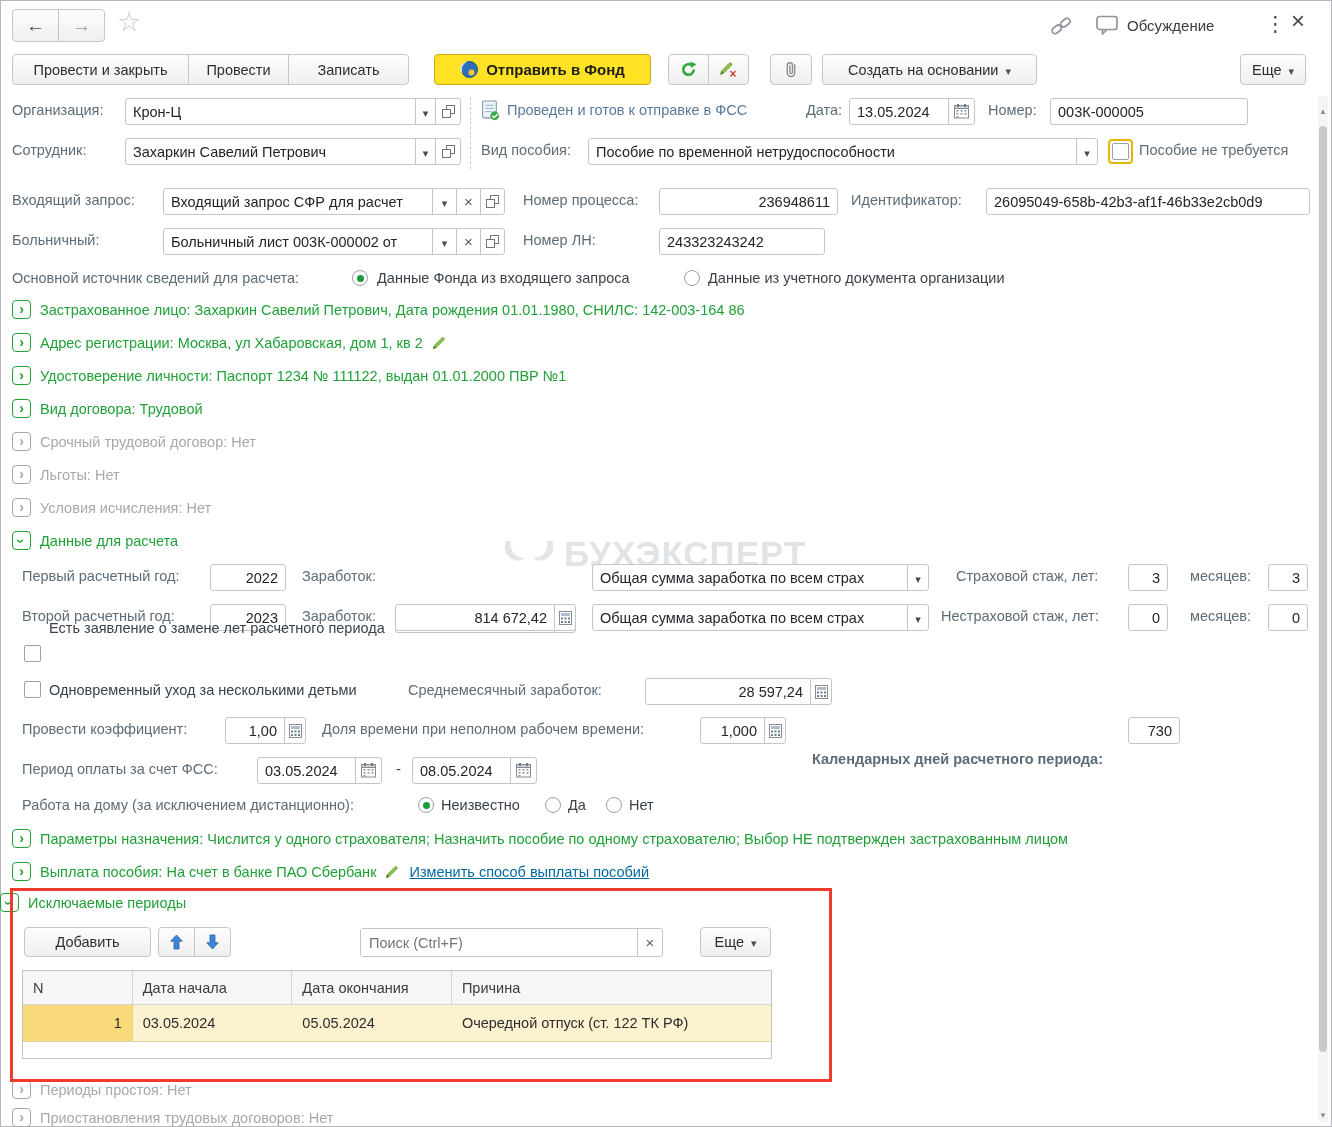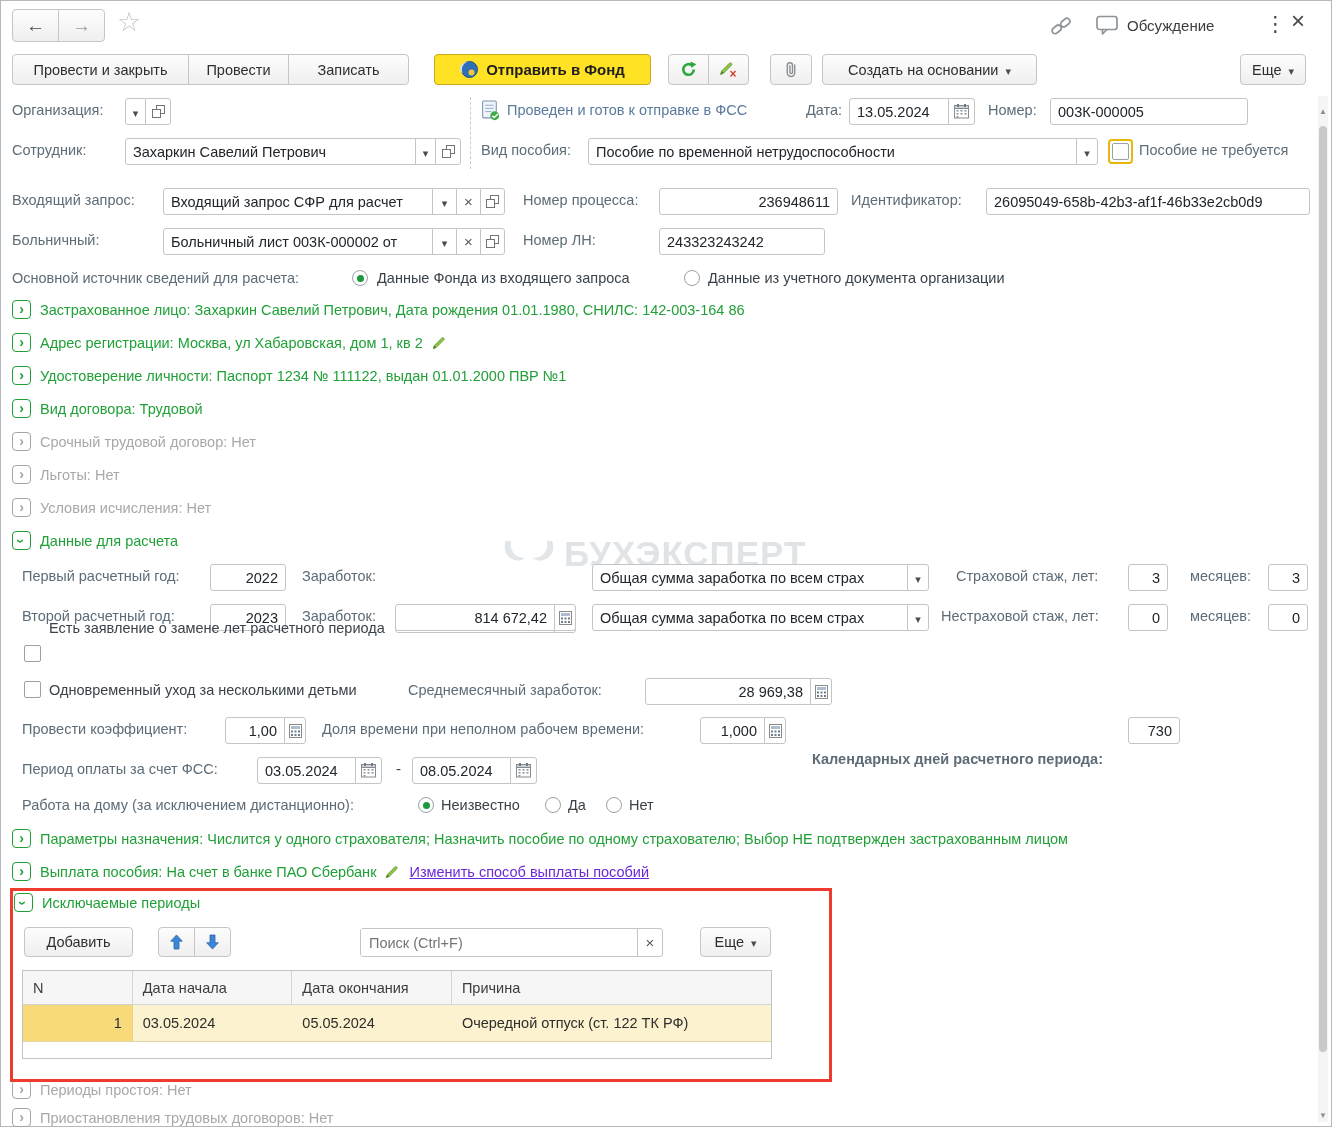--- a/index.html
+++ b/index.html
@@ -51,21 +51,21 @@
   
   .sec{position:absolute;display:flex;align-items:center;gap:9px;font-size:14.5px;white-space:nowrap;}
   .exp{width:19px;height:19px;border:1.4px solid #21a038;border-radius:4px;display:flex;align-items:center;
        justify-content:center;box-sizing:border-box;flex:none;background:#fff;}
   .exp i{font-style:normal;font-weight:bold;font-size:14px;line-height:1;color:#21a038;transform:translateY(-1px);}
   .exp.open i{transform:rotate(90deg);}
   .exp.gray{border-color:#a6a6a6;}
   .exp.gray i{color:#a6a6a6;}
   .gtxt{color:#21a038;}
   .graytxt{color:#a8a8a8;}
-  .link{color:#6d28d9;text-decoration:underline;}
+  .link{color:#0369a1;text-decoration:underline;}
 
   
   .cb{width:17px;height:17px;border:1px solid #9aa2a8;border-radius:2px;background:#fff;box-sizing:border-box;position:absolute;}
   .cbring{position:absolute;width:25px;height:25px;border:2px solid #e7b70a;border-radius:4px;box-sizing:border-box;
           display:flex;align-items:center;justify-content:center;}
   .cbring .cbi{width:17px;height:17px;border:1px solid #9aa2a8;border-radius:2px;background:#fff;box-sizing:border-box;}
   .rad{width:16px;height:16px;border:1px solid #99a1a7;border-radius:50%;background:#fff;box-sizing:border-box;position:absolute;}
   .rad.on::after{content:"";position:absolute;left:3.5px;top:3.5px;width:7px;height:7px;border-radius:50%;background:#1b9a3c;}
 
   .dashsep{position:absolute;border-left:1px dashed #c9cdd1;width:0;}
@@ -173,20 +173,21 @@
   </div>
   <div class="btn abs" style="left:1240px;top:54px;width:66px;">
     <span>Еще</span>
       <span class="ic-dd"></span>
   </div>
 
   <div class="dashsep" style="left:470px;top:97px;height:72px;"></div>
 
   <div class="lbl" style="left:12px;top:102px;">Организация:</div>
   <div class="grp" style="left:125px;top:98px;">
+    <div class="cell" style="width:291px;">Крон-Ц</div>
     <div class="cell seg" style="width:21px;">
         <span class="ic-dd"></span>
       </div>
     <div class="cell seg" style="width:26px;">
         <span class="ic-open"></span>
       </div>
   </div>
   <div class="abs" style="left:481px;top:100px;">
     <svg width="19" height="21" viewBox="0 0 18 20">
         <rect x="1.5" y="1" width="13" height="16" rx="1" fill="#eef4fb" stroke="#7d93ad"></rect>
@@ -399,21 +400,21 @@
   <div class="lbl" style="left:1190px;top:608px;">месяцев:</div>
   <div class="fld num" style="left:1268px;top:604px;width:40px;">0</div>
 
   <span class="cb" style="left:24px;top:645px;"></span>
   <div class="lbl dark" style="left:49px;top:620px;">Есть заявление о замене лет расчетного периода</div>
 
   <span class="cb" style="left:24px;top:681px;"></span>
   <div class="lbl dark" style="left:49px;top:682px;">Одновременный уход за несколькими детьми</div>
   <div class="lbl" style="left:408px;top:682px;">Среднемесячный заработок:</div>
   <div class="grp" style="left:645px;top:678px;">
-    <div class="cell num" style="width:166px;justify-content:flex-end;">28 969,38</div>
+    <div class="cell num" style="width:166px;justify-content:flex-end;">28 597,24</div>
     <div class="cell seg" style="width:22px;">
       <svg width="13" height="14" viewBox="0 0 13 14">
           <rect x=".5" y=".5" width="12" height="13" fill="#fff" stroke="#8a8a8a"></rect>
           <rect x="2" y="2" width="9" height="3" fill="#aebdd0"></rect>
           <g fill="#6d7c8a">
             <rect x="2" y="6.5" width="2" height="2"></rect>
             <rect x="5.5" y="6.5" width="2" height="2"></rect>
             <rect x="9" y="6.5" width="2" height="2"></rect>
             <rect x="2" y="10" width="2" height="2"></rect>
             <rect x="5.5" y="10" width="2" height="2"></rect>
@@ -524,28 +525,28 @@
         <i>›</i>
       </span>
     <span class="gtxt">Выплата пособия: На счет в банке ПАО Сбербанк</span>
     <svg width="15" height="15" viewBox="0 0 15 15">
         <path d="M1.2 13.8 L2.2 10.6 L9.8 3 Q10.8 2 11.8 3 Q12.8 4 11.8 5 L4.2 12.6 Z" fill="#8bc34a" stroke="#679a33" stroke-width=".7"></path>
         <path d="M1.2 13.8 L2.2 10.6 L4.2 12.6 Z" fill="#4e7d2a"></path>
       </svg>
     <span class="link">Изменить способ выплаты пособий</span>
   </div>
 
-  <div class="sec" style="left:14px;top:893px;">
+  <div class="sec" style="left:0;top:893px;">
     <span class="exp open">
         <i>›</i>
       </span>
     <span class="gtxt">Исключаемые периоды</span>
   </div>
 
-  <div class="btn abs" style="left:24px;top:927px;width:109px;height:30px;">
+  <div class="btn abs" style="left:24px;top:927px;width:127px;height:30px;">
     <span>Добавить</span>
   </div>
   <div class="btngrp" style="left:158px;top:927px;">
     <div class="btn seg" style="width:37px;height:30px;">
       <svg width="13" height="16" viewBox="0 0 13 16">
           <path d="M6.5 1 L12.3 7.2 H9 V15 H4 V7.2 H0.7 Z" fill="#3c86d8" stroke="#2b62a5" stroke-width=".8"></path>
         </svg>
     </div>
     <div class="btn seg" style="width:37px;height:30px;">
       <svg width="13" height="16" viewBox="0 0 13 16" style="transform:rotate(180deg);">

